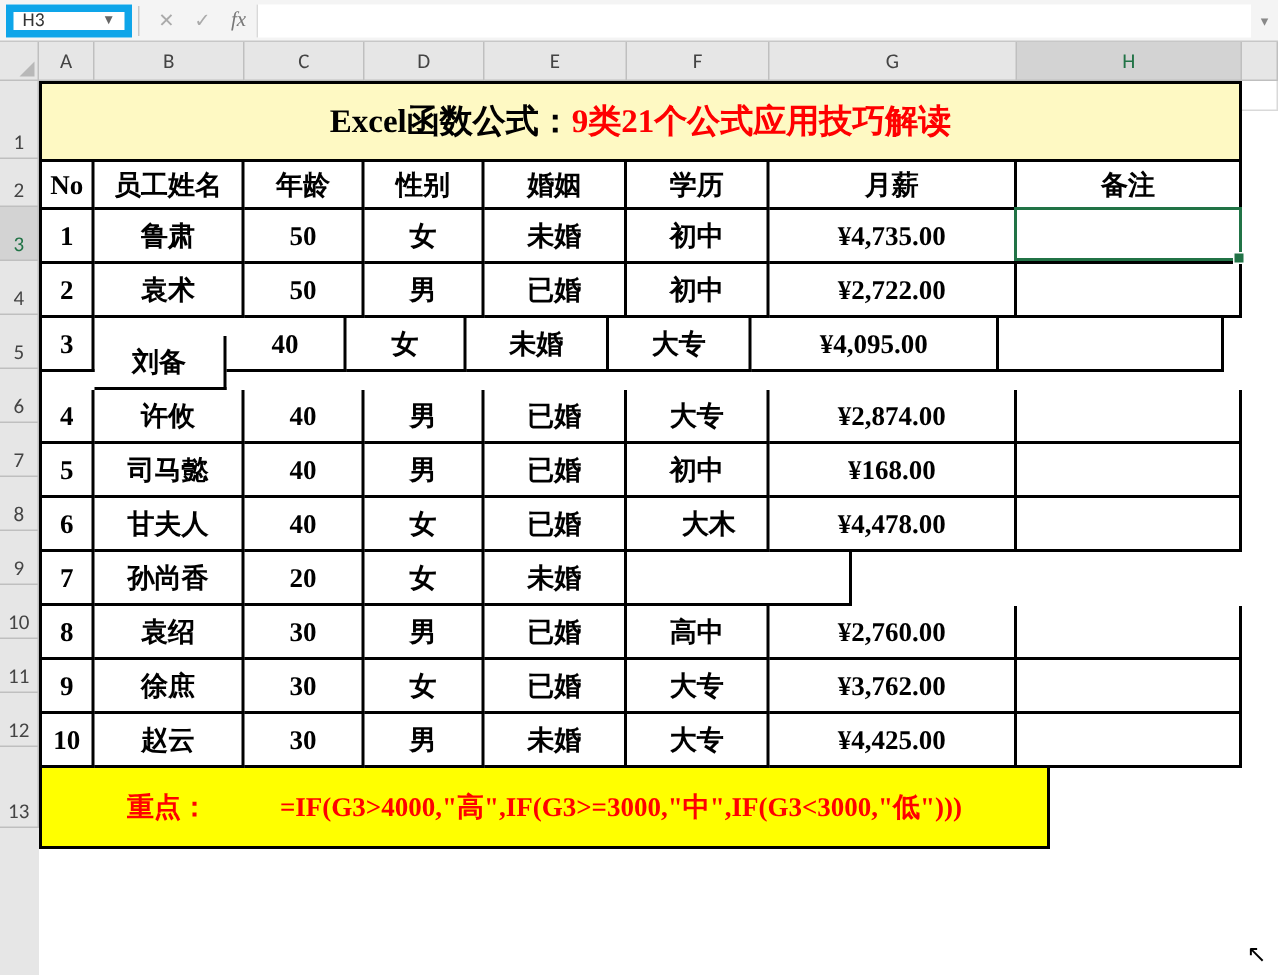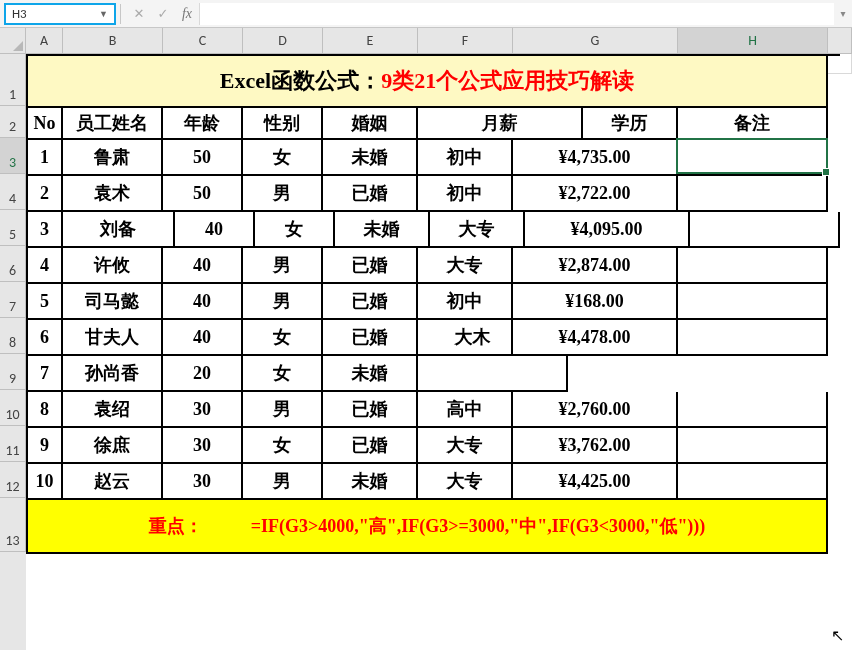--- a/index.html
+++ b/index.html
@@ -17,25 +17,25 @@
       display: flex;
       align-items: center;
       height: 28px;
       border-bottom: 1px solid #c7c7c7;
       background: #f4f4f4;
       font-family: Calibri, Arial, sans-serif;
       font-size: 13px;
       color: #333;
     }
     .namebox {
-      width: 112px;
+      width: 84px;
       height: 22px;
       margin: 0 4px;
       background: #fff;
-      border: 2px solid #0ea5e9;
+      border: 5px solid #0ea5e9;
       display: flex;
       align-items: center;
       padding: 0 6px;
       position: relative;
     }
     .namebox .dd {
       margin-left: auto;
       font-size: 9px;
       color: #666;
       cursor: pointer;
@@ -275,22 +275,22 @@
           </span>
         </div>
       </div>
 
       <div class="dr">
         <div class="dc hH wA hdr" style="width:35px;">No</div>
         <div class="dc hH wB hdr">员工姓名</div>
         <div class="dc hH wC hdr">年龄</div>
         <div class="dc hH wD hdr">性别</div>
         <div class="dc hH wE hdr">婚姻</div>
+        <div class="dc hH wF hdr">学历</div>
         <div class="dc hH wG hdr">月薪</div>
-        <div class="dc hH wF hdr">学历</div>
         <div class="dc hH wH hdr">备注</div>
       </div>
 
       <div id="data-rows">
           <div class="dr">
             <div class="dc hD wA hdr" style="width: 35px;">1</div>
             <div class="dc hD wB hdr" style="width: 100px;">鲁肃</div>
             <div class="dc hD wC" style="width: 80px;">50</div>
             <div class="dc hD wD hdr" style="width: 80px;">女</div>
             <div class="dc hD wE hdr" style="width: 95px;">未婚</div>
@@ -303,21 +303,21 @@
             <div class="dc hD wB hdr" style="width: 100px;">袁术</div>
             <div class="dc hD wC" style="width: 80px;">50</div>
             <div class="dc hD wD hdr" style="width: 80px;">男</div>
             <div class="dc hD wE hdr" style="width: 95px;">已婚</div>
             <div class="dc hD wF hdr" style="width: 95px;">初中</div>
             <div class="dc hD wG salary" style="width: 165px;">¥2,722.00</div>
             <div class="dc hD wH" style="width: 150px;"></div>
           </div>
           <div class="dr">
             <div class="dc hD wA hdr" style="width: 35px;">3</div>
-            <div class="dc hD wB hdr" style="width: 112px;">刘备</div>
+            <div class="dc hD wB hdr" style="width: 88px; margin-top: 12px;">刘备</div>
             <div class="dc hD wC" style="width: 80px;">40</div>
             <div class="dc hD wD hdr" style="width: 80px;">女</div>
             <div class="dc hD wE hdr" style="width: 95px;">未婚</div>
             <div class="dc hD wF hdr" style="width: 95px;">大专</div>
             <div class="dc hD wG salary" style="width: 165px;">¥4,095.00</div>
             <div class="dc hD wH" style="width: 150px;"></div>
           </div>
           <div class="dr">
             <div class="dc hD wA hdr" style="width: 35px;">4</div>
             <div class="dc hD wB hdr" style="width: 100px; font-family: Liberation Serif, serif;">许攸</div>
@@ -382,21 +382,21 @@
             <div class="dc hD wC" style="width: 80px;">30</div>
             <div class="dc hD wD hdr" style="width: 80px;">男</div>
             <div class="dc hD wE hdr" style="width: 95px;">未婚</div>
             <div class="dc hD wF hdr" style="width: 95px;">大专</div>
             <div class="dc hD wG salary" style="width: 165px;">¥4,425.00</div>
             <div class="dc hD wH" style="width: 150px;"></div>
           </div>
         </div>
 
       <div class="dr">
-        <div class="dc footer-row hF" style="width:800px;gap:48px;">
+        <div class="dc footer-row hF" style="width:672px;gap:48px;">
           <span>重点：</span>
             <span>=IF(G3&gt;4000,"高",IF(G3&gt;=3000,"中",IF(G3&lt;3000,"低")))</span>
         </div>
       </div>
     </div>
 
     <div class="active-cell" style="left:650px; top:84px; width:152px; height:36px;"></div>
 
     <div class="cursor-sym" style="left:805px; top:572px;">↖</div>
   </div>

